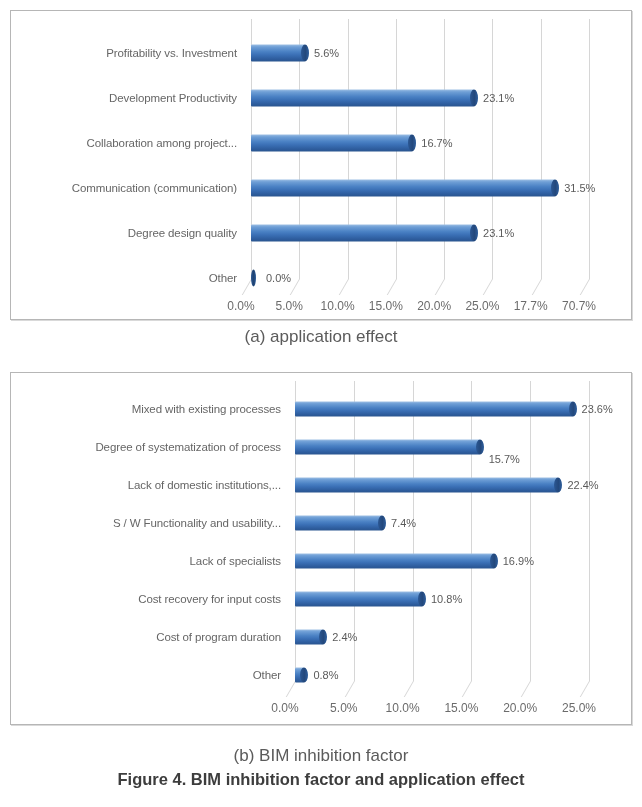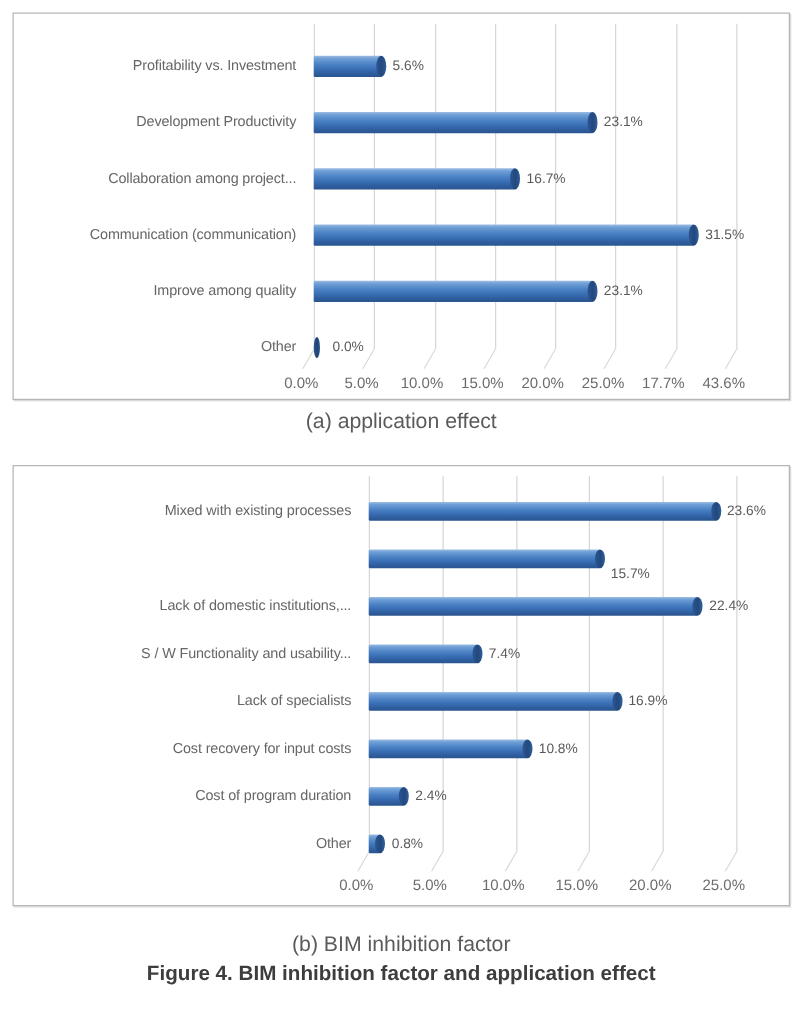--- a/index.html
+++ b/index.html
@@ -162,21 +162,21 @@
 
 <div class="figure-wrap">
 
   <div class="chart-box" id="chart-a-box">
     <div class="plot" id="plot-a">
       <div class="cat-labels" id="cats-a" style="width: 232px;">
           <div class="cat-label" style="top: 42px;">Profitability vs. Investment</div>
           <div class="cat-label" style="top: 87px;">Development Productivity</div>
           <div class="cat-label" style="top: 132px;">Collaboration among project...</div>
           <div class="cat-label" style="top: 177px;">Communication (communication)</div>
-          <div class="cat-label" style="top: 222px;">Improve among quality</div>
+          <div class="cat-label" style="top: 222px;">Degree design quality</div>
           <div class="cat-label" style="top: 267px;">Other</div>
         </div>
       <div class="plot-area" id="area-a" style="left: 0px; right: 0px;">
           <div class="gridline" style="left: 240px; height: 260px;"></div>
           <div class="grid-foot" style="left: 240px; top: 268px;"></div>
           <div class="gridline" style="left: 288.286px; height: 260px;"></div>
           <div class="grid-foot" style="left: 288.286px; top: 268px;"></div>
           <div class="gridline" style="left: 336.571px; height: 260px;"></div>
           <div class="grid-foot" style="left: 336.571px; top: 268px;"></div>
           <div class="gridline" style="left: 384.857px; height: 260px;"></div>
@@ -225,31 +225,32 @@
           <div class="value-label" style="top: 267px; left: 255px;">0.0%</div>
         </div>
       <div class="x-ticks" id="xticks-a">
           <div class="x-tick" style="left: 230px; top: 288px;">0.0%</div>
           <div class="x-tick" style="left: 278.286px; top: 288px;">5.0%</div>
           <div class="x-tick" style="left: 326.571px; top: 288px;">10.0%</div>
           <div class="x-tick" style="left: 374.857px; top: 288px;">15.0%</div>
           <div class="x-tick" style="left: 423.143px; top: 288px;">20.0%</div>
           <div class="x-tick" style="left: 471.429px; top: 288px;">25.0%</div>
           <div class="x-tick" style="left: 519.714px; top: 288px;">17.7%</div>
-          <div class="x-tick" style="left: 568px; top: 288px;">43.6%</div>
+          <div class="x-tick" style="left: 568px; top: 288px;">70.7%</div>
         </div>
     </div>
   </div>
 
   <div class="sub-caption" id="caption-a">(a) application effect</div>
 
   <div class="chart-box" id="chart-b-box">
     <div class="plot" id="plot-b">
       <div class="cat-labels" id="cats-b" style="width: 276px;">
           <div class="cat-label" style="top: 36px;">Mixed with existing processes</div>
+          <div class="cat-label" style="top: 74px;">Degree of systematization of process</div>
           <div class="cat-label" style="top: 112px;">Lack of domestic institutions,...</div>
           <div class="cat-label" style="top: 150px;">S / W Functionality and usability...</div>
           <div class="cat-label" style="top: 188px;">Lack of specialists</div>
           <div class="cat-label" style="top: 226px;">Cost recovery for input costs</div>
           <div class="cat-label" style="top: 264px;">Cost of program duration</div>
           <div class="cat-label" style="top: 302px;">Other</div>
         </div>
       <div class="plot-area" id="area-b" style="left: 0px; right: 0px;">
           <div class="gridline" style="left: 284px; height: 300px;"></div>
           <div class="grid-foot" style="left: 284px; top: 308px;"></div>

